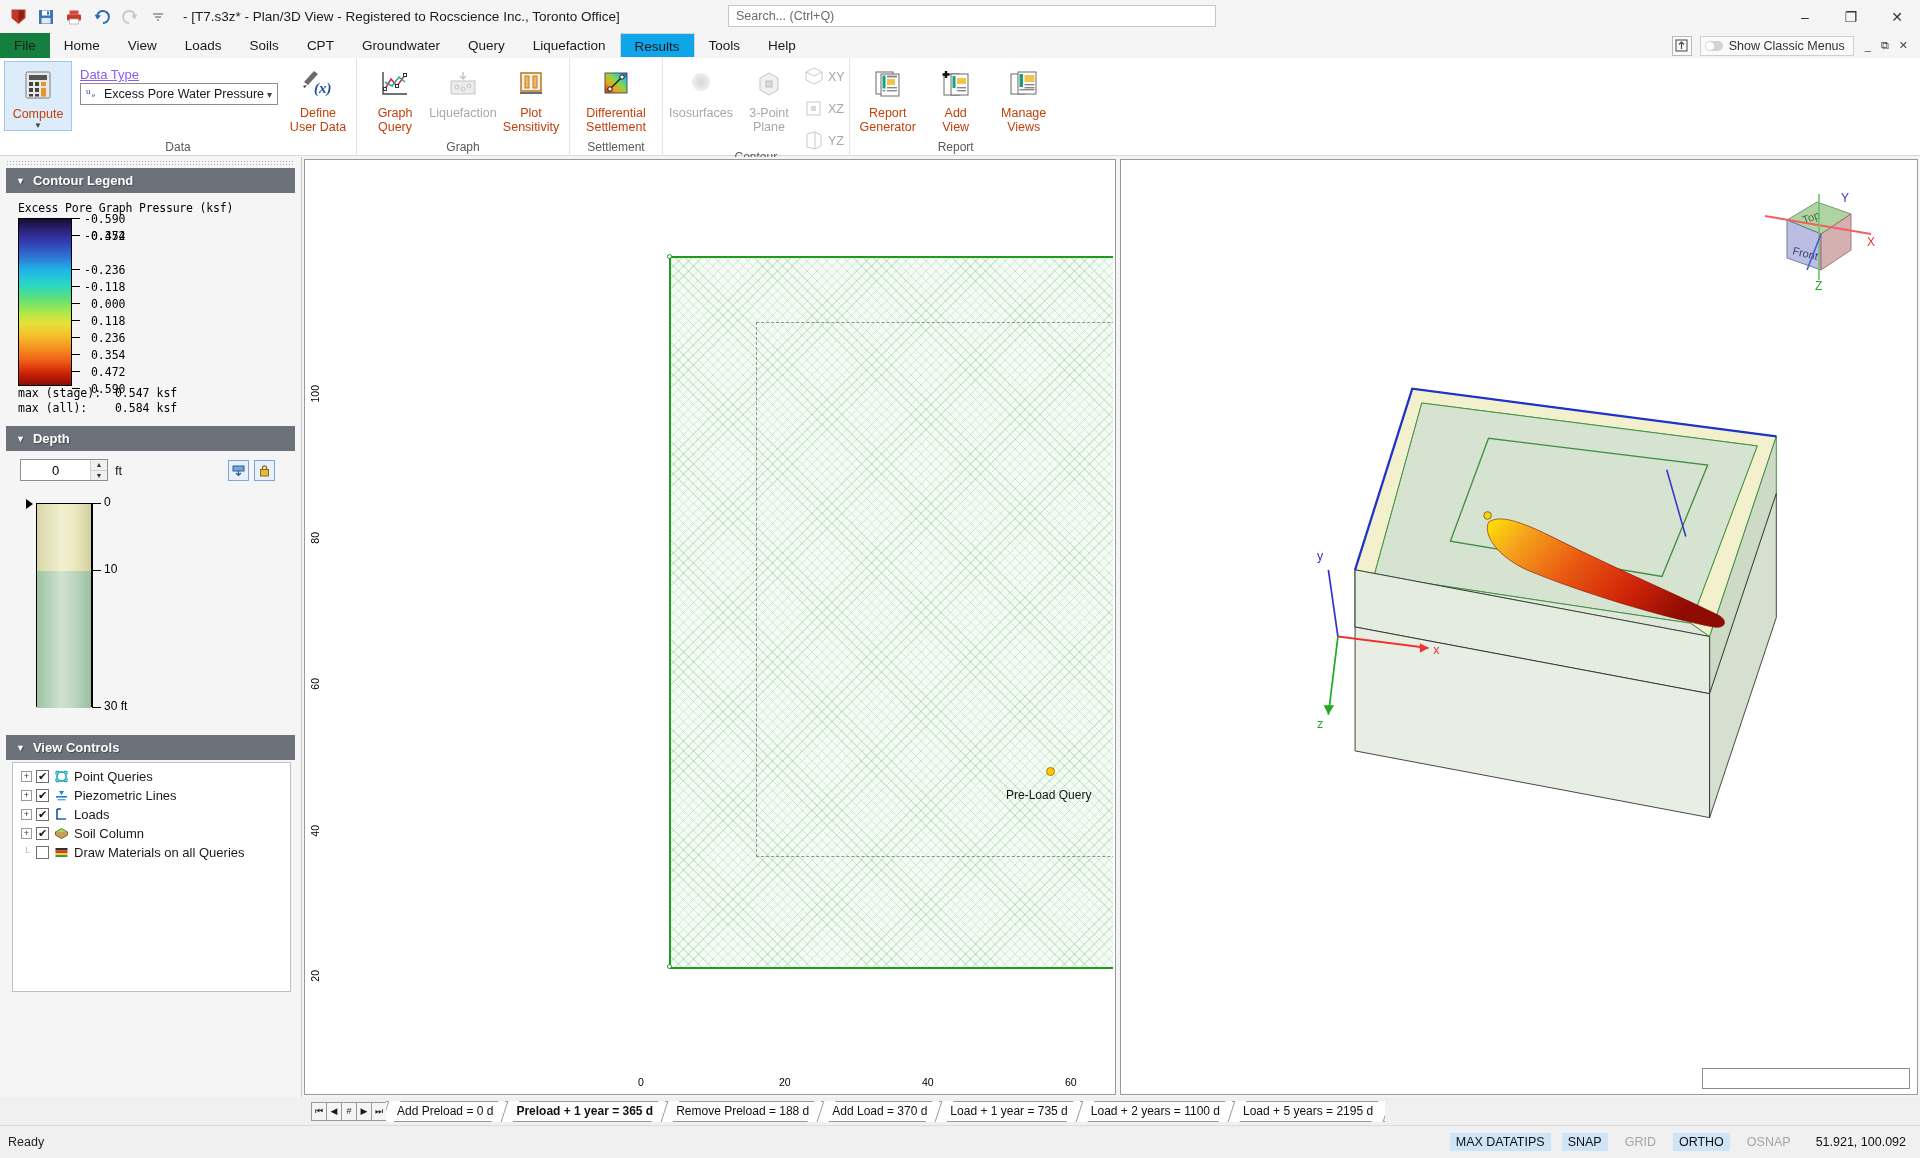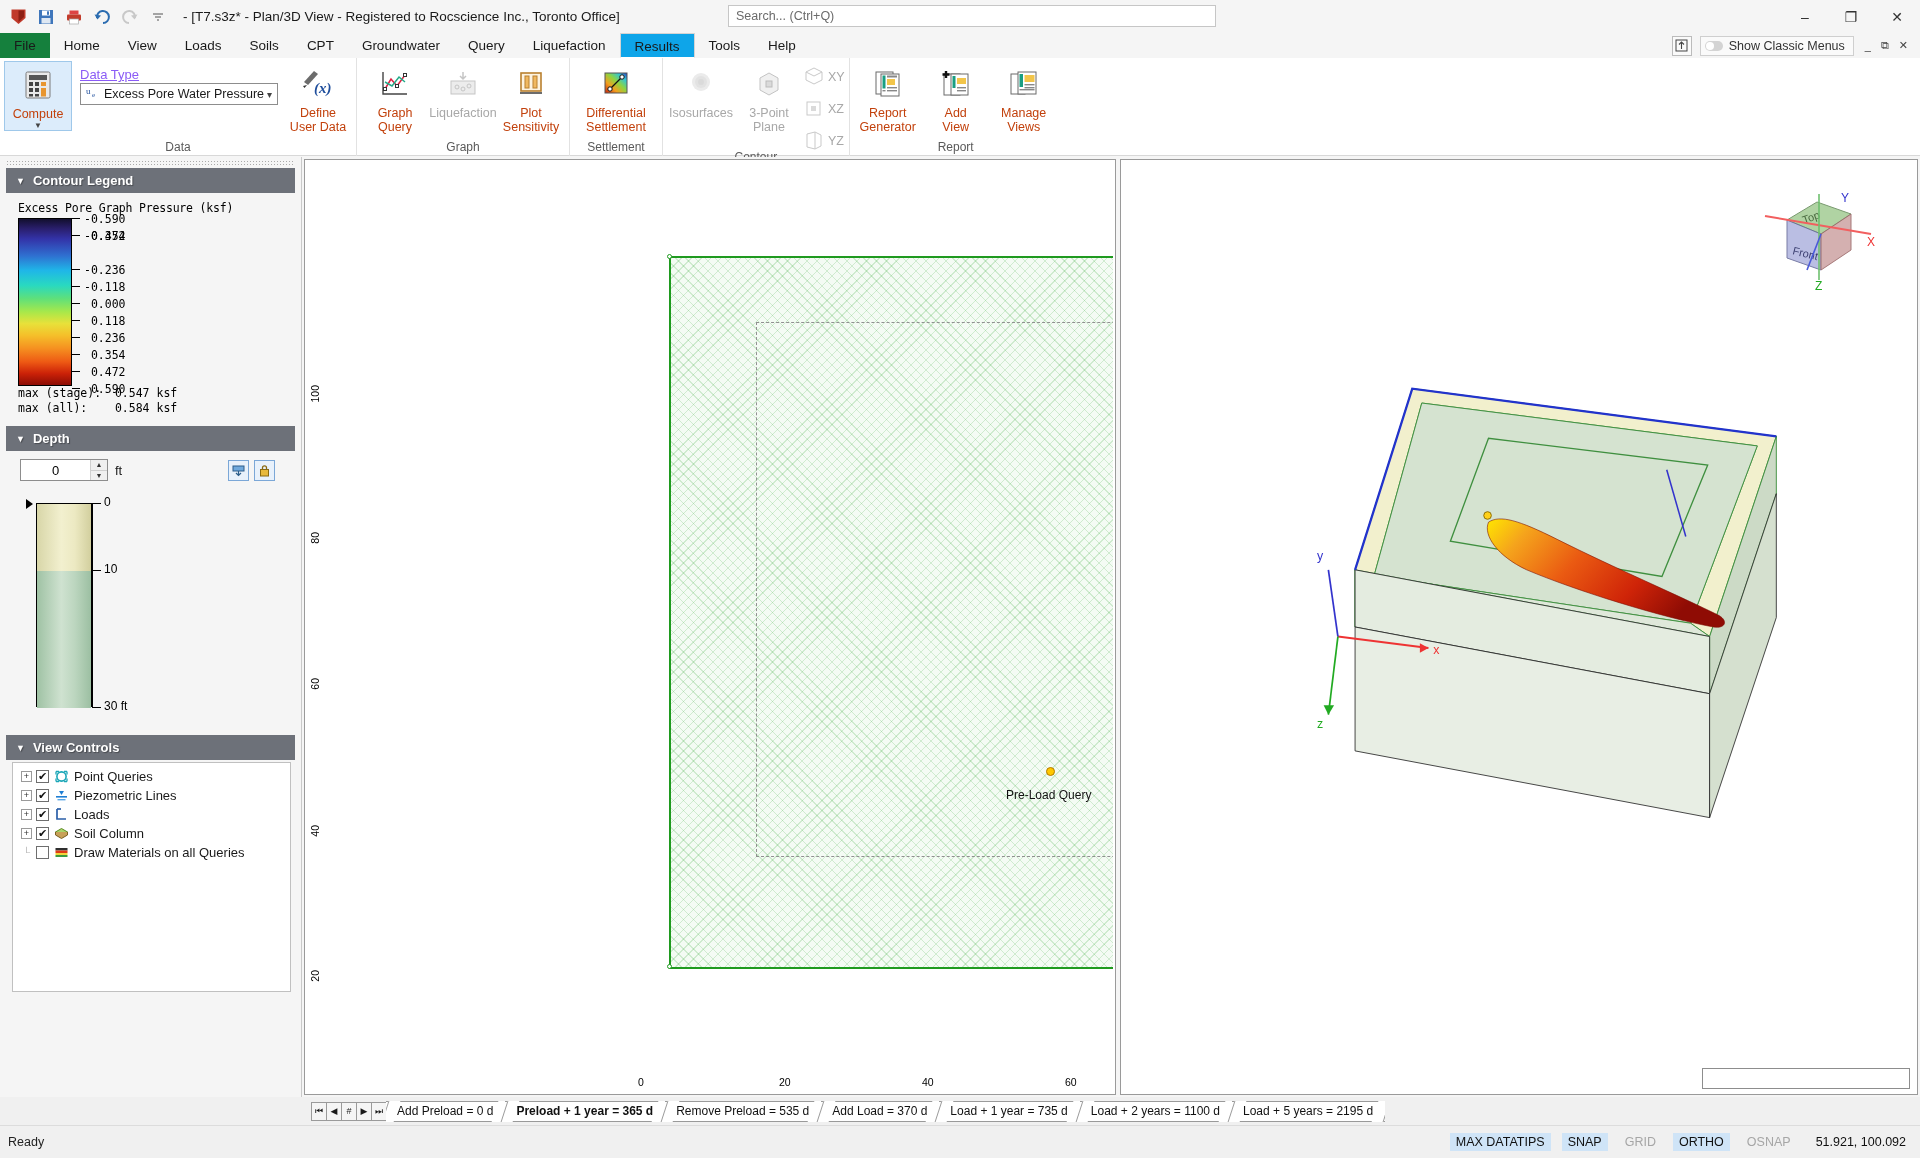--- a/index.html
+++ b/index.html
@@ -811,21 +811,21 @@
       <div class="nav-btn">⏭</div>
     </div>
     <div class="stages">
       <div class="stage">
           <span>Add Preload = 0 d</span>
         </div>
       <div class="stage active">
           <span>Preload + 1 year = 365 d</span>
         </div>
       <div class="stage">
-          <span>Remove Preload = 535 d</span>
+          <span>Remove Preload = 188 d</span>
         </div>
       <div class="stage">
           <span>Add Load = 370 d</span>
         </div>
       <div class="stage">
           <span>Load + 1 year = 735 d</span>
         </div>
       <div class="stage">
           <span>Load + 2 years = 1100 d</span>
         </div>

